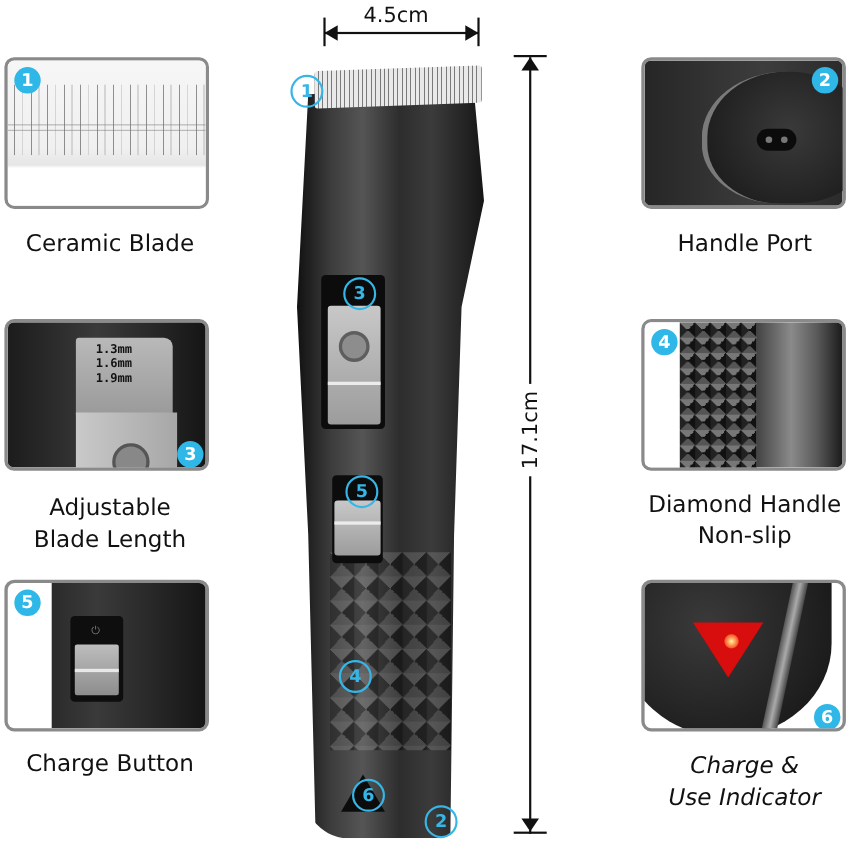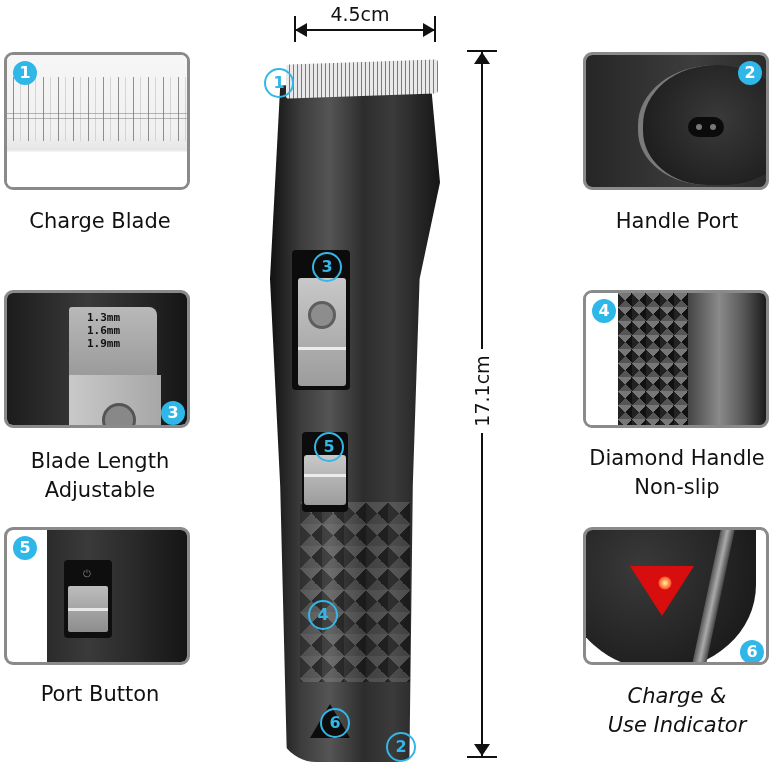--- a/index.html
+++ b/index.html
@@ -126,49 +126,49 @@
   <div class="ring" style="left:50px;top:636px;">6</div>
   <div class="ring" style="left:116px;top:660px;">2</div>
 </div>
 
 <div class="panel" style="left:4px;top:52px;">
   <div class="blade-bg"></div>
   <div class="teeth"></div>
   <div class="teeth-line"></div>
   <div class="badge" style="left:6px;top:6px;">1</div>
 </div>
-<div class="caption" style="left:0;top:207px;">Charge Blade</div>
+<div class="caption" style="left:0;top:207px;">Ceramic Blade</div>
 
 <div class="panel" style="left:4px;top:290px;">
   <div class="dark"></div>
   <div class="scale-win"></div>
   <div class="scale-txt">
     <div>1.3mm</div>
     <div>1.6mm</div>
     <div>1.9mm</div>
   </div>
   <div class="slider-silver"></div>
   <div class="knob"></div>
   <div class="badge" style="left:154px;top:108px;">3</div>
 </div>
 <div class="caption" style="left:0;top:447px;">
+  <div>Adjustable</div>
   <div>Blade Length</div>
-  <div>Adjustable</div>
 </div>
 
 <div class="panel" style="left:4px;top:527px;">
   <div class="dark"></div>
   <div class="white-strip" style="width:40px;"></div>
   <div class="pwr-slot"></div>
   <div style="position:absolute;left:76px;top:38px;font-size:10px;color:#777;">⏻</div>
   <div class="pwr-btn"></div>
   <div class="pwr-line"></div>
   <div class="badge" style="left:6px;top:6px;">5</div>
 </div>
-<div class="caption" style="left:0;top:680px;">Port Button</div>
+<div class="caption" style="left:0;top:680px;">Charge Button</div>
 
 <div class="panel" style="left:583px;top:52px;">
   <div class="port-body"></div>
   <div class="port-cap"></div>
   <div class="plug"></div>
   <div class="badge" style="left:152px;top:6px;">2</div>
 </div>
 <div class="caption" style="left:577px;top:207px;">Handle Port</div>
 
 <div class="panel" style="left:583px;top:290px;">

